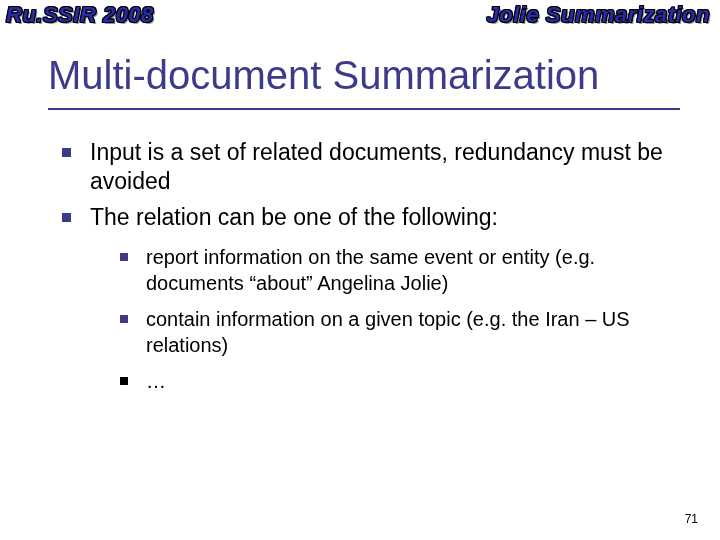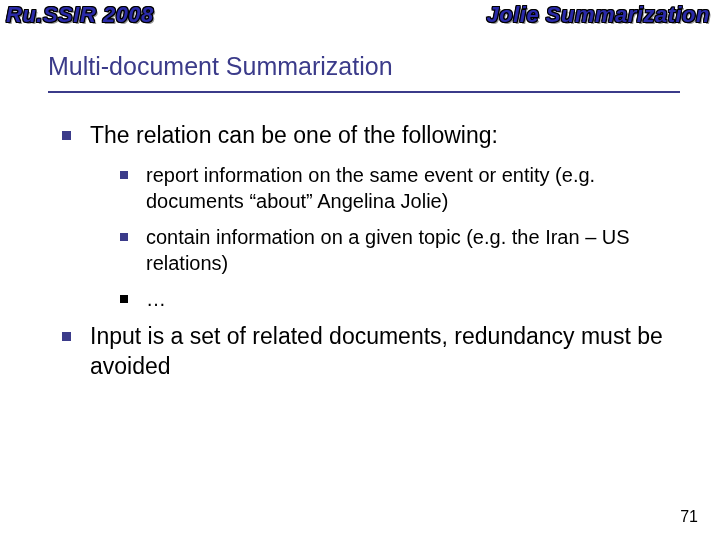--- a/index.html
+++ b/index.html
@@ -32,21 +32,21 @@
       2px 2px 0 #999;
     white-space: nowrap;
   }
   .hdr-left { left: 6px; }
   .hdr-right { right: 10px; }
 
   .title-wrap {
     margin: 22px 40px 0 48px;
   }
   .title {
-    font-size: 25px;
+    font-size: 40px;
     color: #3b3b8a;
     border-bottom: 2px solid #3b3b8a;
     padding-bottom: 10px;
     line-height: 1.15;
   }
 
   .body {
     margin: 28px 40px 0 62px;
     font-size: 23px;
     color: #000;
@@ -94,51 +94,51 @@
     background: #3b3b8a;
   }
   ul.lvl2 > li.blk::before {
     background: #000;
   }
 
   .pagenum {
     position: absolute;
     right: 22px;
     bottom: 14px;
-    font-size: 16px;
+    font-size: 12px;
     color: #000;
   }
 </style>
 </head>
 <body>
 
 <div class="header">
   <div class="hdr-left">Ru.SSIR 2008</div>
   <div class="hdr-right">Jolie Summarization</div>
 </div>
 
 <div class="title-wrap">
   <div class="title">Multi-document Summarization</div>
 </div>
 
 <div class="body">
   <ul class="lvl1">
     <li>
+      <span>Input is a set of related documents, redundancy must be avoided</span>
+    </li>
+    <li>
       <span>The relation can be one of the following:</span>
       <ul class="lvl2">
         <li>
           <span>report information on the same event or entity (e.g. documents “about” Angelina Jolie)</span>
         </li>
         <li>
           <span>contain information on a given topic (e.g. the Iran – US relations)</span>
         </li>
         <li class="blk">
           <span>…</span>
         </li>
       </ul>
     </li>
-    <li>
-      <span>Input is a set of related documents, redundancy must be avoided</span>
-    </li>
   </ul>
 </div>
 
 <div class="pagenum">71</div>
 
 </body></html>

